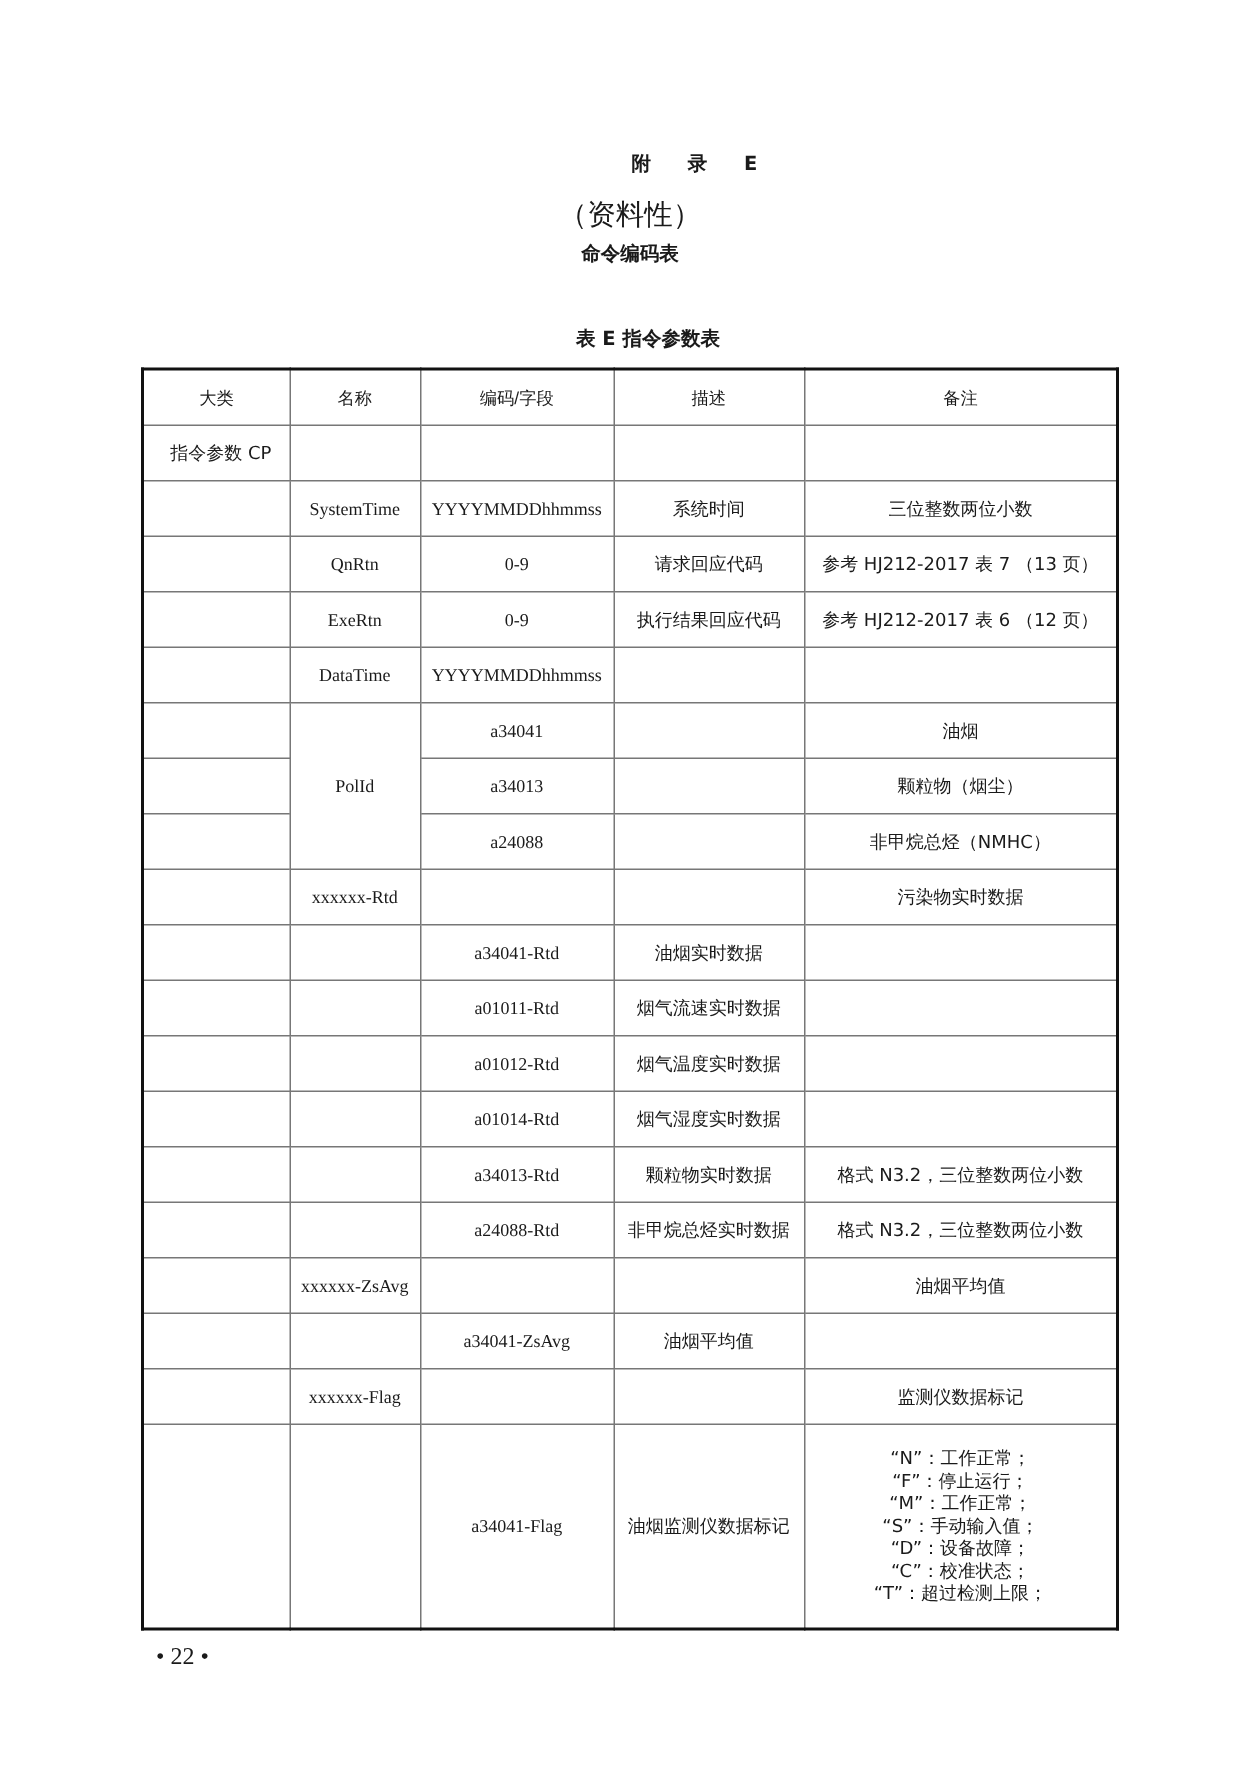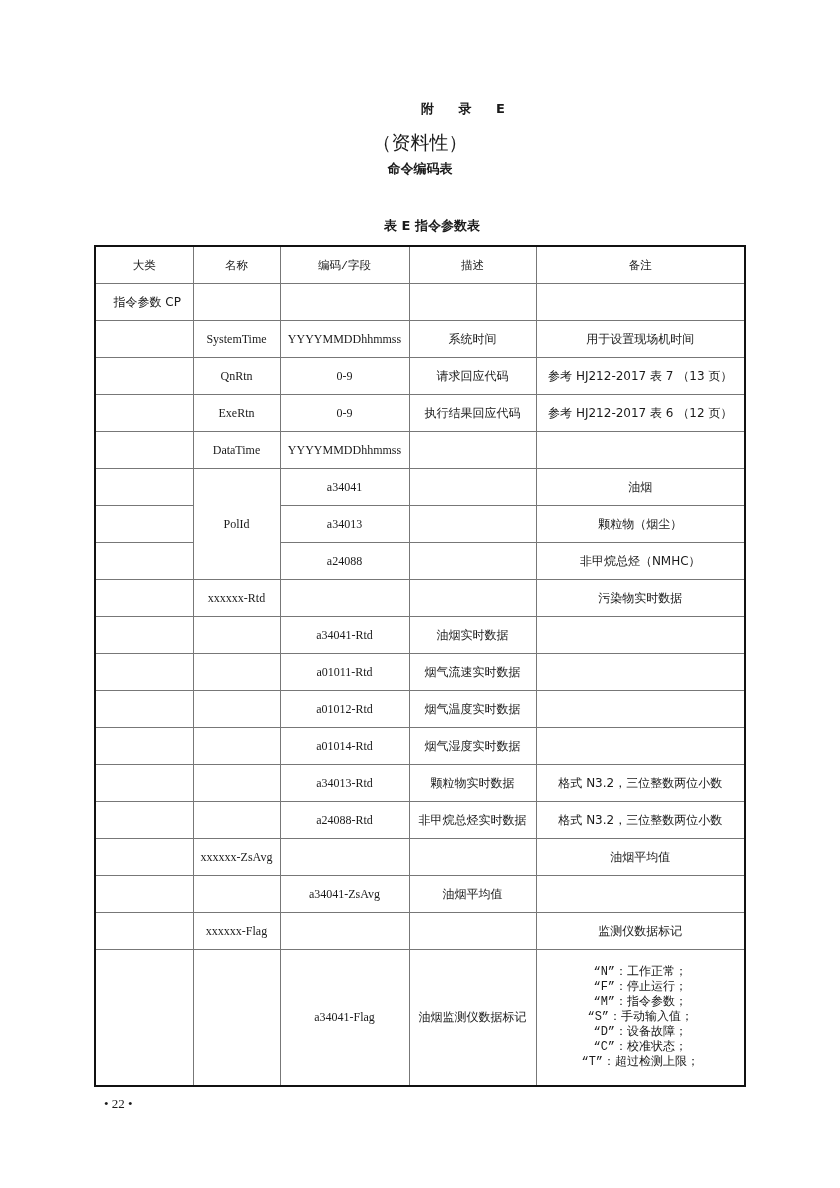--- a/index.html
+++ b/index.html
@@ -8,26 +8,26 @@
   .heading { position: absolute; left: 0; width: 840px; text-align: center;
              font-family: "DejaVu Sans", "Liberation Sans", sans-serif; font-weight: bold; font-size: 13px; }
   #h-appendix { top: 100px; letter-spacing: 10px; padding-left: 48px; }
   #h-info { top: 130px; font-weight: normal; font-size: 19px; }
   #h-title { top: 160px; }
   #h-table { top: 217px; margin-left: 12px; }
   table.grid { position: absolute; left: 94px; top: 245px; border-collapse: collapse;
                width: 651px; table-layout: fixed; border: 2px solid #111; }
   table.grid td, table.grid th { border: 1px solid #777; text-align: center; vertical-align: middle;
                font-size: 12px; font-weight: normal; padding: 0 4px; height: 36px; overflow: hidden; white-space: nowrap; }
-  table.grid th { font-family: Liberation Mono, monospace; font-size: 11.5px; }
+  table.grid th { font-family: Liberation Sans, sans-serif; font-size: 11.5px; }
   .cn { font-family: "DejaVu Sans", sans-serif; font-size: 11.5px; }
   .left { text-align: center; padding-left: 10px !important; }
-  td.flags { height: 135px !important; line-height: 15px; font-size: 11.5px; font-family: Liberation Mono, monospace; }
+  td.flags { height: 135px !important; line-height: 15px; font-size: 11.5px; }
   .flag-line { display: block; }
-  .footer { position: absolute; left: 104px; top: 1096px; font-size: 13px; }
+  .footer { position: absolute; left: 104px; top: 1096px; font-size: 16px; }
 </style>
 </head>
 <body>
 
 <div id="h-appendix" class="heading">附 录 E</div>
 <div id="h-info" class="heading">（资料性）</div>
 <div id="h-title" class="heading">命令编码表</div>
 <div id="h-table" class="heading">表 E   指令参数表</div>
 
 <table class="grid">
@@ -53,21 +53,21 @@
       <td></td>
       <td></td>
       <td class="cn"></td>
       <td class="cn"></td>
     </tr>
     <tr>
       <td></td>
       <td>SystemTime</td>
       <td>YYYYMMDDhhmmss</td>
       <td class="cn">系统时间</td>
-      <td class="cn">用于设置现场机时间</td>
+      <td class="cn">三位整数两位小数</td>
     </tr>
     <tr>
       <td></td>
       <td>QnRtn</td>
       <td>0-9</td>
       <td class="cn">请求回应代码</td>
       <td class="cn">参考 HJ212-2017 表 7 （13 页）</td>
     </tr>
     <tr>
       <td></td>
@@ -173,21 +173,21 @@
       <td class="cn">监测仪数据标记</td>
     </tr>
     <tr>
       <td class="flags"></td>
       <td></td>
       <td>a34041-Flag</td>
       <td class="cn">油烟监测仪数据标记</td>
       <td class="cn flags">
         <span class="flag-line">“N”：工作正常；</span>
         <span class="flag-line">“F”：停止运行；</span>
-        <span class="flag-line">“M”：指令参数；</span>
+        <span class="flag-line">“M”：工作正常；</span>
         <span class="flag-line">“S”：手动输入值；</span>
         <span class="flag-line">“D”：设备故障；</span>
         <span class="flag-line">“C”：校准状态；</span>
         <span class="flag-line">“T”：超过检测上限；</span>
       </td>
     </tr>
   </tbody>
 </table>
 
 <div class="footer">• 22 •</div>

